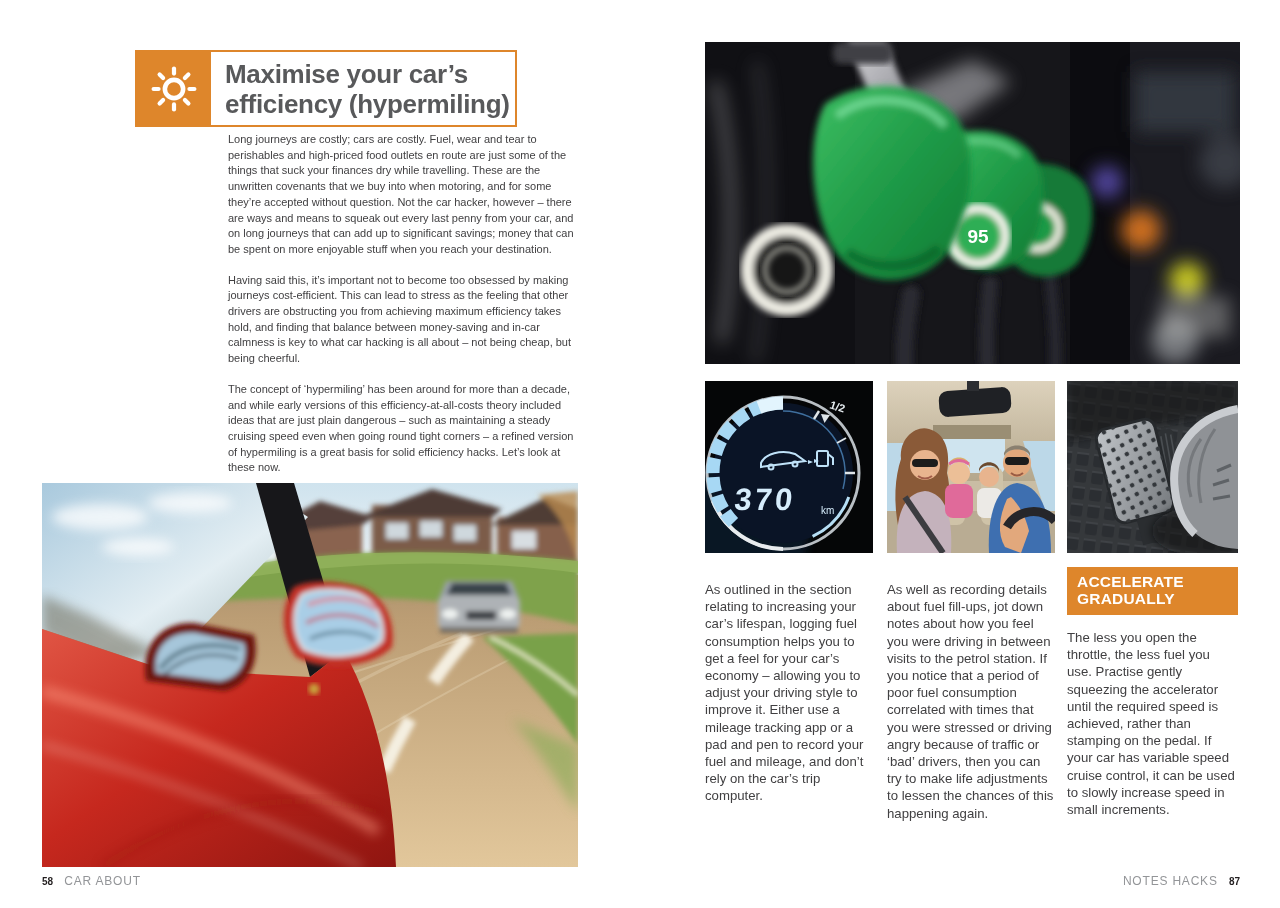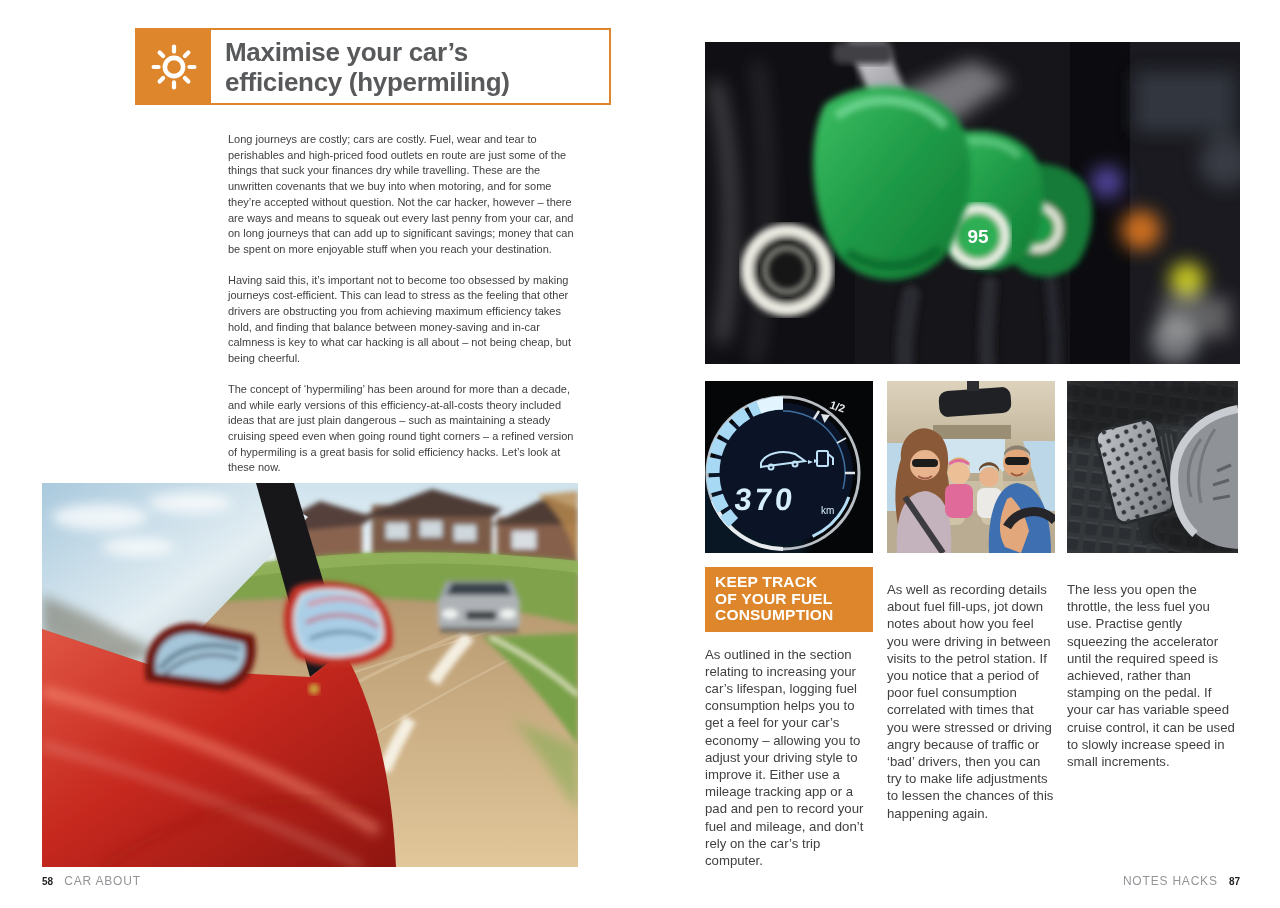--- a/index.html
+++ b/index.html
@@ -1,20 +1,20 @@
 <!DOCTYPE html>
 <html><head>
 <meta charset="utf-8">
 <style>
   * { margin:0; padding:0; box-sizing:border-box; }
   html,body { width:1280px; height:908px; background:#ffffff; font-family:"Liberation Sans", sans-serif; }
   .spread { position:relative; width:1280px; height:908px; background:#fff; overflow:hidden; }
 
   
-  .header-box { position:absolute; left:135px; top:28px; width:476px; height:77px;
+  .header-box { position:absolute; left:135px; top:50px; width:382px; height:77px;
     border:2px solid #DE862B; background:#fff; display:flex; }
   .icon-box { width:74px; height:100%; background:#DE862B; flex:0 0 74px;
     display:flex; align-items:center; justify-content:center; }
   .title-area { flex:1; display:flex; align-items:center; padding-left:14px; }
   .page-title { font-size:26px; line-height:30px; font-weight:bold; color:#58595B;
     white-space:pre-line; letter-spacing:-0.3px; }
 
   .intro { position:absolute; left:228px; top:132px; width:354px; }
   .intro p { font-size:11px; line-height:15.7px; color:#414042; margin-bottom:15px; }
 
@@ -381,29 +381,28 @@
           <ellipse cx="140" cy="150" rx="55" ry="26" fill="#0e0f10" opacity=".6"></ellipse>
         </g>
       <path d="M171,28 C128,36 102,68 108,110 C112,142 132,166 171,168 Z" fill="#8f9296"></path>
       <path d="M171,28 C128,36 102,68 108,110 C110,126 116,142 128,153" fill="none" stroke="#c9ccd0" stroke-width="8"></path>
       <path d="M134,58 C122,74 118,96 124,116 M148,48 C134,68 128,96 134,122" stroke="#6e7276" stroke-width="3" fill="none" opacity=".8"></path>
       <path d="M150,90 l14,-6 M146,104 l16,-5 M146,118 l17,-3" stroke="#5e6266" stroke-width="3"></path>
     </svg>
   </div>
 
   <div class="tipcol c1">
-    <div class="tip-heading">KEEP TRACK
-OF YOUR FUEL
-CONSUMPTION</div>
     <div class="tip-body">As outlined in the section relating to increasing your car’s lifespan, logging fuel consumption helps you to get a feel for your car’s economy – allowing you to adjust your driving style to improve it. Either use a mileage tracking app or a pad and pen to record your fuel and mileage, and don’t rely on the car’s trip computer.</div>
   </div>
   <div class="tipcol c2">
     <div class="tip-body">As well as recording details about fuel fill-ups, jot down notes about how you feel you were driving in between visits to the petrol station. If you notice that a period of poor fuel consumption correlated with times that you were stressed or driving angry because of traffic or ‘bad’ drivers, then you can try to make life adjustments to lessen the chances of this happening again.</div>
   </div>
   <div class="tipcol c3">
+    <div class="tip-heading">ACCELERATE
+GRADUALLY</div>
     <div class="tip-body">The less you open the throttle, the less fuel you use. Practise gently squeezing the accelerator until the required speed is achieved, rather than stamping on the pedal. If your car has variable speed cruise control, it can be used to slowly increase speed in small increments.</div>
   </div>
 
   <div class="footer footer-right">
     <span>NOTES HACKS</span><span class="gap"></span>
     <span class="pagenum">87</span>
   </div>
 
 </div>
 

